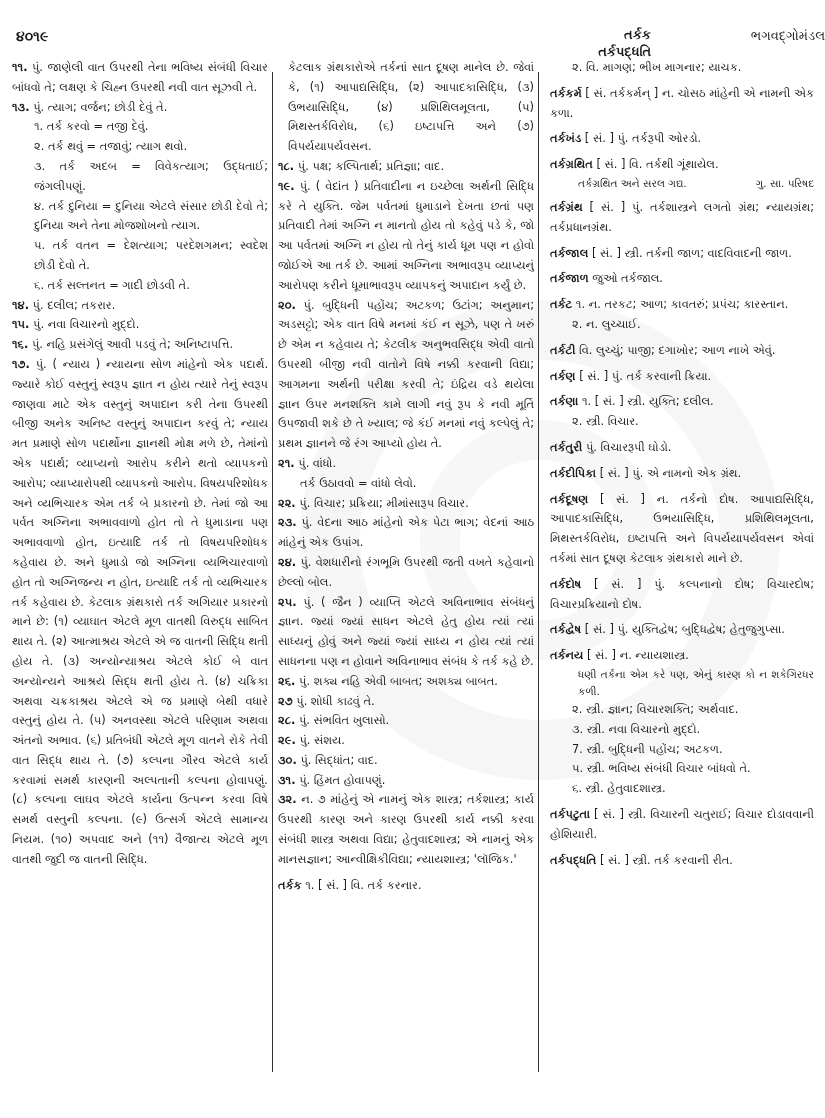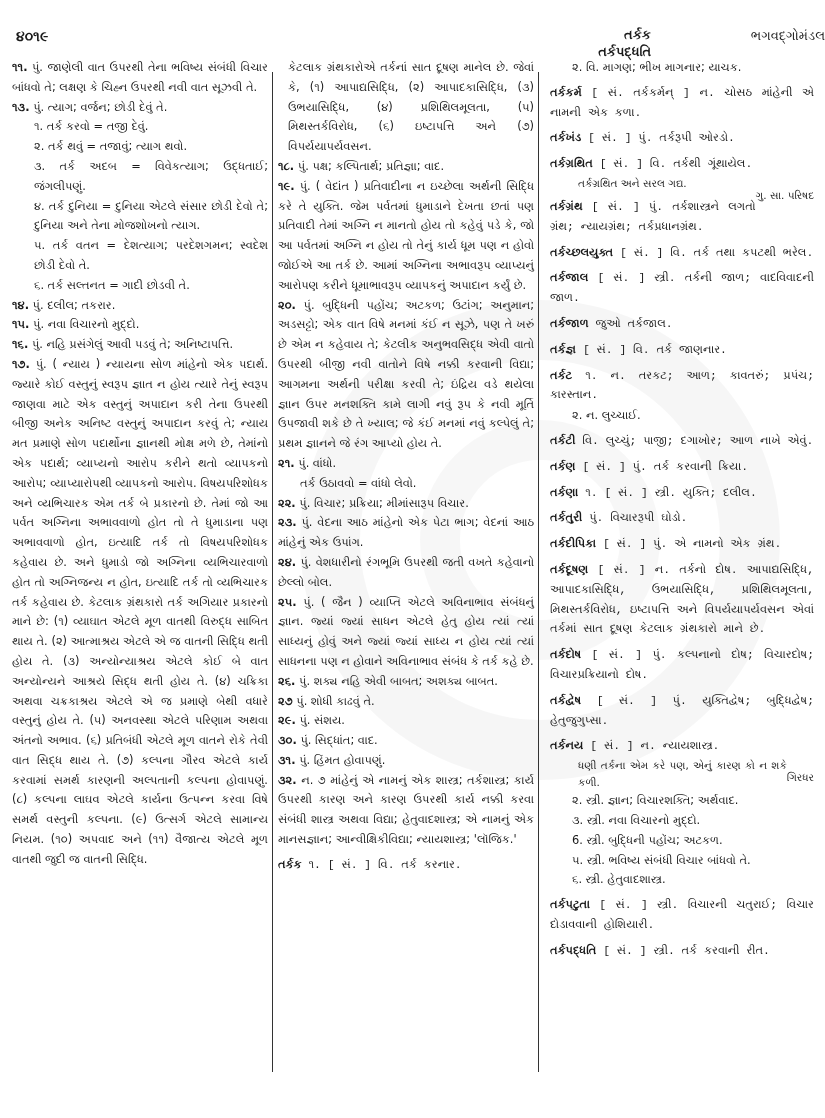--- a/index.html
+++ b/index.html
@@ -27,22 +27,22 @@
   .col3 { left: 550px; width: 264px; }
   .rule { position: absolute; top: 72px; width: 1px; height: 1000px; background: #333; }
   .rule1 { left: 272px; }
   .rule2 { left: 538px; }
   .entry { margin: 0; text-align: justify; }
   .entry .num { font-weight: bold; }
   .sub { padding-left: 22px; }
   .cont { padding-left: 10px; }
   .hw { font-weight: bold; }
   .quote { padding-left: 28px; font-size: 10.5px; line-height: 17px; }
-  .quote .src { float: right; margin-top: 12px; }
-  .gap { margin-top: 6px; font-family: Liberation Mono, monospace; }
+  .quote .src { float: right; }
+  .gap { margin-top: 6px; }
 </style>
 </head>
 <body>
 
 <div class="page">
   <div class="watermark"></div>
   <div class="watermark2"></div>
 
   <div class="hdr-left">૪૦૧૯</div>
   <div class="hdr-center">ભગવદ્ગોમંડલ</div>
@@ -74,50 +74,50 @@
       <div class="entry"><span class="num">૧૯.</span> <span>પું. ( વેદાંત ) પ્રતિવાદીના ન ઇચ્છેલા અર્થની સિદ્ધિ કરે તે યુક્તિ. જેમ પર્વતમાં ધુમાડાને દેખતા છતાં પણ પ્રતિવાદી તેમાં અગ્નિ ન માનતો હોય તો કહેવું પડે કે, જો આ પર્વતમાં અગ્નિ ન હોય તો તેનું કાર્ય ધૂમ પણ ન હોવો જોઈએ આ તર્ક છે. આમાં અગ્નિના અભાવરૂપ વ્યાપ્યનું આરોપણ કરીને ધૂમાભાવરૂપ વ્યાપકનું અપાદાન કર્યું છે.</span></div>
       <div class="entry"><span class="num">૨૦.</span> <span>પું. બુદ્ધિની પહોંચ; અટકળ; ઉટાંગ; અનુમાન; અડસટ્ટો; એક વાત વિષે મનમાં કંઈ ન સૂઝે, પણ તે ખરું છે એમ ન કહેવાય તે; કેટલીક અનુભવસિદ્ધ એવી વાતો ઉપરથી બીજી નવી વાતોને વિષે નક્કી કરવાની વિદ્યા; આગમના અર્થની પરીક્ષા કરવી તે; ઇંદ્રિય વડે થયેલા જ્ઞાન ઉપર મનશક્તિ કામે લાગી નવું રૂપ કે નવી મૂર્તિ ઉપજાવી શકે છે તે ખ્યાલ; જે કંઈ મનમાં નવું કલ્પેલું તે; પ્રથમ જ્ઞાનને જે રંગ આપ્યો હોય તે.</span></div>
       <div class="entry"><span class="num">૨૧.</span> <span>પું. વાંધો.</span></div>
       <div class="entry sub">તર્ક ઉઠાવવો = વાંધો લેવો.</div>
       <div class="entry"><span class="num">૨૨.</span> <span>પું. વિચાર; પ્રક્રિયા; મીમાંસારૂપ વિચાર.</span></div>
       <div class="entry"><span class="num">૨૩.</span> <span>પું. વેદના આઠ માંહેનો એક પેટા ભાગ; વેદનાં આઠ માંહેનું એક ઉપાંગ.</span></div>
       <div class="entry"><span class="num">૨૪.</span> <span>પું. વેશધારીનો રંગભૂમિ ઉપરથી જતી વખતે કહેવાનો છેલ્લો બોલ.</span></div>
       <div class="entry"><span class="num">૨૫.</span> <span>પું. ( જૈન ) વ્યાપ્તિ એટલે અવિનાભાવ સંબંધનું જ્ઞાન. જ્યાં જ્યાં સાધન એટલે હેતુ હોય ત્યાં ત્યાં સાધ્યનું હોવું અને જ્યાં જ્યાં સાધ્ય ન હોય ત્યાં ત્યાં સાધનના પણ ન હોવાને અવિનાભાવ સંબંધ કે તર્ક કહે છે.</span></div>
       <div class="entry"><span class="num">૨૬.</span> <span>પું. શક્ય નહિ એવી બાબત; અશક્ય બાબત.</span></div>
       <div class="entry"><span class="num">૨૭</span> <span>પું. શોધી કાઢવું તે.</span></div>
+      <div class="entry"><span class="num">૨૮.</span> <span>પું. સંભવિત ખુલાસો.</span></div>
       <div class="entry"><span class="num">૨૯.</span> <span>પું. સંશય.</span></div>
       <div class="entry"><span class="num">૩૦.</span> <span>પું. સિદ્ધાંત; વાદ.</span></div>
       <div class="entry"><span class="num">૩૧.</span> <span>પું. હિંમત હોવાપણું.</span></div>
       <div class="entry"><span class="num">૩૨.</span> <span>ન. ૭ માંહેનું એ નામનું એક શાસ્ત્ર; તર્કશાસ્ત્ર; કાર્ય ઉપરથી કારણ અને કારણ ઉપરથી કાર્ય નક્કી કરવા સંબંધી શાસ્ત્ર અથવા વિદ્યા; હેતુવાદશાસ્ત્ર; એ નામનું એક માનસજ્ઞાન; આન્વીક્ષિકીવિદ્યા; ન્યાયશાસ્ત્ર; 'લૉજિક.'</span></div>
       <div class="entry gap"><span class="hw">તર્કક</span> <span>૧. [ સં. ] વિ. તર્ક કરનાર.</span></div>
     </div>
   <div class="col col3" id="col3">
       <div class="entry sub">૨. વિ. માગણ; ભીખ માગનાર; યાચક.</div>
       <div class="entry gap"><span class="hw">તર્કકર્મ</span> <span>[ સં. તર્કકર્મન્ ] ન. ચોસઠ માંહેની એ નામની એક કળા.</span></div>
       <div class="entry gap"><span class="hw">તર્કખંડ</span> <span>[ સં. ] પું. તર્કરૂપી ઓરડો.</span></div>
       <div class="entry gap"><span class="hw">તર્કગ્રથિત</span> <span>[ સં. ] વિ. તર્કથી ગૂંથાયેલ.</span></div>
       <div class="entry quote"><span class="src">ગુ. સા. પરિષદ</span><span>તર્કગ્રથિત અને સરલ ગદ્ય.</span></div>
       <div class="entry gap"><span class="hw">તર્કગ્રંથ</span> <span>[ સં. ] પું. તર્કશાસ્ત્રને લગતો ગ્રંથ; ન્યાયગ્રંથ; તર્કપ્રધાનગ્રંથ.</span></div>
-      <div class="entry gap"><span class="hw">તર્કચ્છલયુક્ત</span> <span>[ સં. ] વિ. તર્ક તથા કપટથી ભરેલ.</span></div>
       <div class="entry gap"><span class="hw">તર્કજાલ</span> <span>[ સં. ] સ્ત્રી. તર્કની જાળ; વાદવિવાદની જાળ.</span></div>
       <div class="entry gap"><span class="hw">તર્કજાળ</span> <span>જુઓ તર્કજાલ.</span></div>
-      <div class="entry gap"><span class="hw">તર્કજ્ઞ</span> <span>[ સં. ] વિ. તર્ક જાણનાર.</span></div>
       <div class="entry gap"><span class="hw">તર્કટ</span> <span>૧. ન. તરકટ; આળ; કાવતરું; પ્રપંચ; કારસ્તાન.</span></div>
       <div class="entry sub">૨. ન. લુચ્ચાઈ.</div>
       <div class="entry gap"><span class="hw">તર્કટી</span> <span>વિ. લુચ્ચું; પાજી; દગાખોર; આળ નાખે એવું.</span></div>
       <div class="entry gap"><span class="hw">તર્કણ</span> <span>[ સં. ] પું. તર્ક કરવાની ક્રિયા.</span></div>
       <div class="entry gap"><span class="hw">તર્કણા</span> <span>૧. [ સં. ] સ્ત્રી. યુક્તિ; દલીલ.</span></div>
+      <div class="entry sub">૨. સ્ત્રી. વિચાર.</div>
       <div class="entry gap"><span class="hw">તર્કતુરી</span> <span>પું. વિચારરૂપી ઘોડો.</span></div>
       <div class="entry gap"><span class="hw">તર્કદીપિકા</span> <span>[ સં. ] પું. એ નામનો એક ગ્રંથ.</span></div>
       <div class="entry gap"><span class="hw">તર્કદૂષણ</span> <span>[ સં. ] ન. તર્કનો દોષ. આપાદ્યસિદ્ધિ, આપાદકાસિદ્ધિ, ઉભયાસિદ્ધિ, પ્રશિથિલમૂલતા, મિથસ્તર્કવિરોધ, ઇષ્ટાપત્તિ અને વિપર્યયાપર્યવસન એવાં તર્કમાં સાત દૂષણ કેટલાક ગ્રંથકારો માને છે.</span></div>
       <div class="entry gap"><span class="hw">તર્કદોષ</span> <span>[ સં. ] પું. કલ્પનાનો દોષ; વિચારદોષ; વિચારપ્રક્રિયાનો દોષ.</span></div>
       <div class="entry gap"><span class="hw">તર્કદ્વેષ</span> <span>[ સં. ] પું. યુક્તિદ્વેષ; બુદ્ધિદ્વેષ; હેતુજુગુપ્સા.</span></div>
       <div class="entry gap"><span class="hw">તર્કનય</span> <span>[ સં. ] ન. ન્યાયશાસ્ત્ર.</span></div>
       <div class="entry quote"><span class="src">ગિરધર</span><span>ધણી તર્કના એમ કરે પણ, એનું કારણ કો ન શકે કળી.</span></div>
       <div class="entry sub">૨. સ્ત્રી. જ્ઞાન; વિચારશક્તિ; અર્થવાદ.</div>
       <div class="entry sub">૩. સ્ત્રી. નવા વિચારનો મુદ્દો.</div>
-      <div class="entry sub">6. સ્ત્રી. બુદ્ધિની પહોંચ; અટકળ.</div>
+      <div class="entry sub">7. સ્ત્રી. બુદ્ધિની પહોંચ; અટકળ.</div>
       <div class="entry sub">૫. સ્ત્રી. ભવિષ્ય સંબંધી વિચાર બાંધવો તે.</div>
       <div class="entry sub">૬. સ્ત્રી. હેતુવાદશાસ્ત્ર.</div>
       <div class="entry gap"><span class="hw">તર્કપટુતા</span> <span>[ સં. ] સ્ત્રી. વિચારની ચતુરાઈ; વિચાર દોડાવવાની હોશિયારી.</span></div>
       <div class="entry gap"><span class="hw">તર્કપદ્ધતિ</span> <span>[ સં. ] સ્ત્રી. તર્ક કરવાની રીત.</span></div>
     </div>
 </div>
 
 </body></html>

